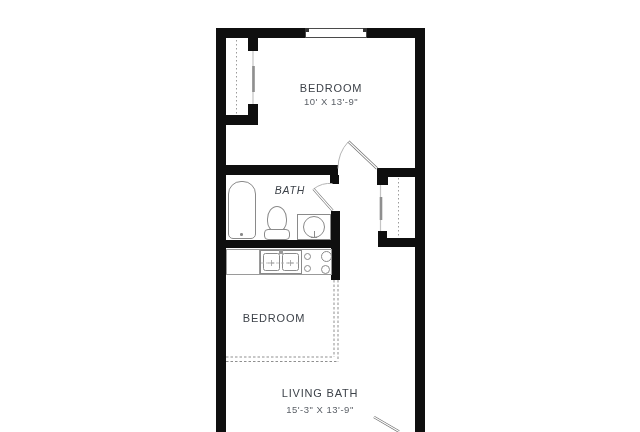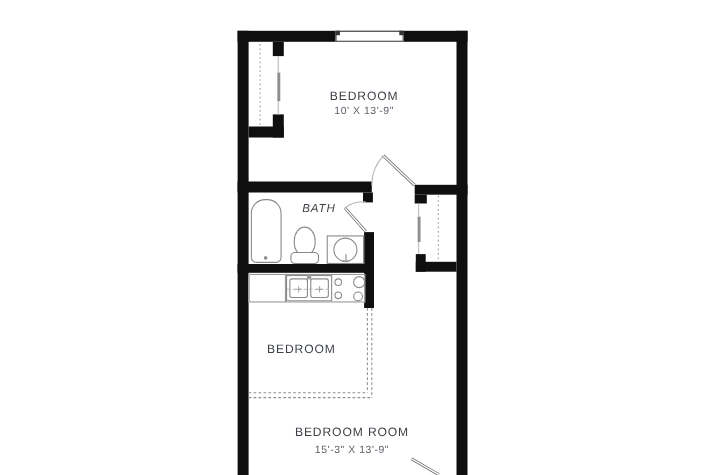--- a/index.html
+++ b/index.html
@@ -122,16 +122,16 @@
     <path class="basin-mark" d="M287.5,263 H293.5 M290.5,260 V266"></path>
   </svg>
 
   <div class="room-label" style="left:331px;top:88px;">BEDROOM</div>
   <div class="room-dim" style="left:331px;top:101px;">10' X 13'-9"</div>
 
   <div class="room-label" style="left:290px;top:190px;font-size:10.5px;font-style:italic;">BATH</div>
 
   <div class="room-label" style="left:274px;top:318px;">BEDROOM</div>
 
-  <div class="room-label" style="left:320px;top:393px;">BEDROOM ROOM</div>
+  <div class="room-label" style="left:320px;top:393px;">LIVING BATH</div>
   <div class="room-dim" style="left:320px;top:409px;">15'-3" X 13'-9"</div>
 
 </div>
 
 </body></html>

